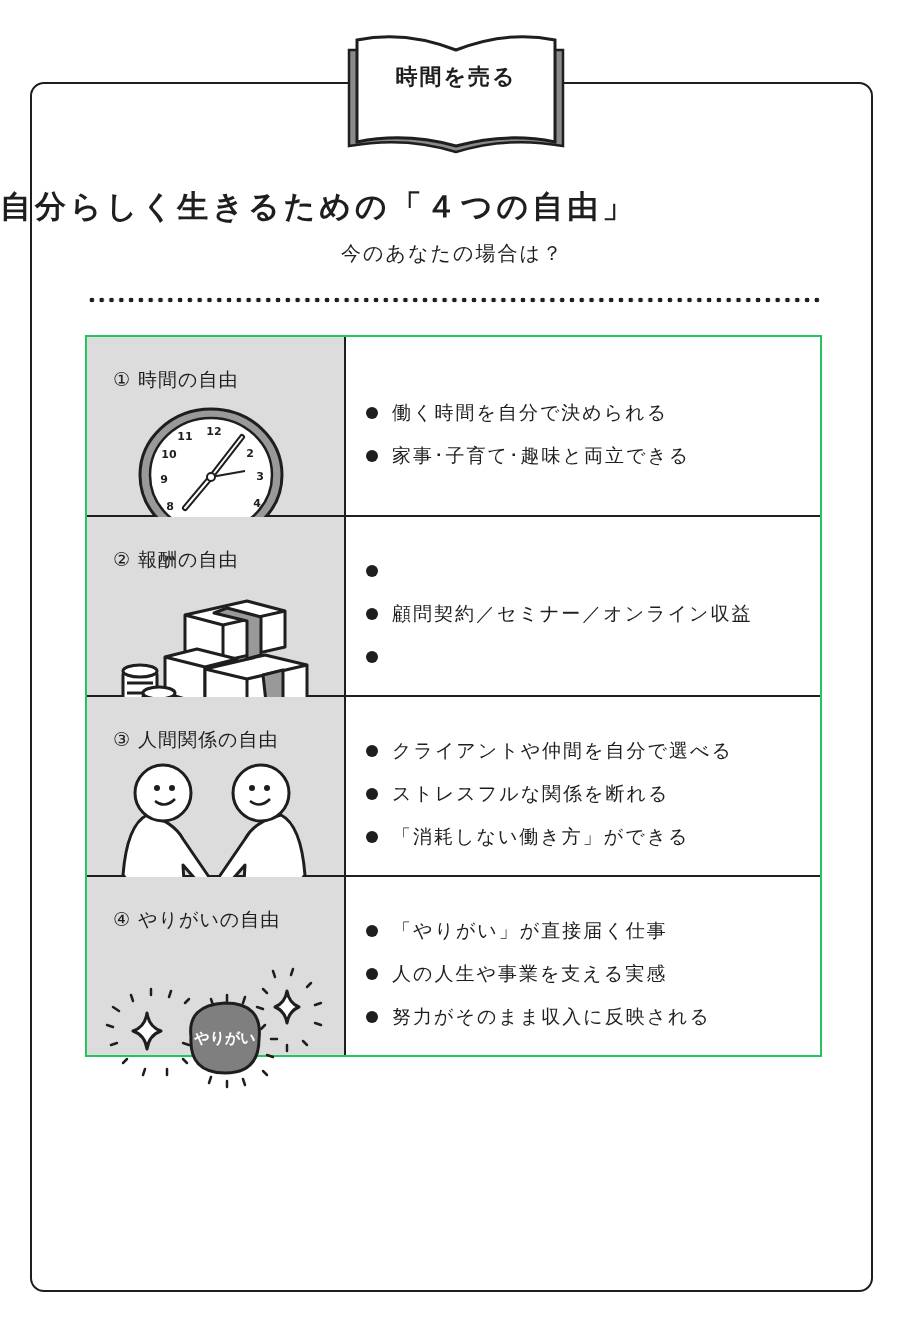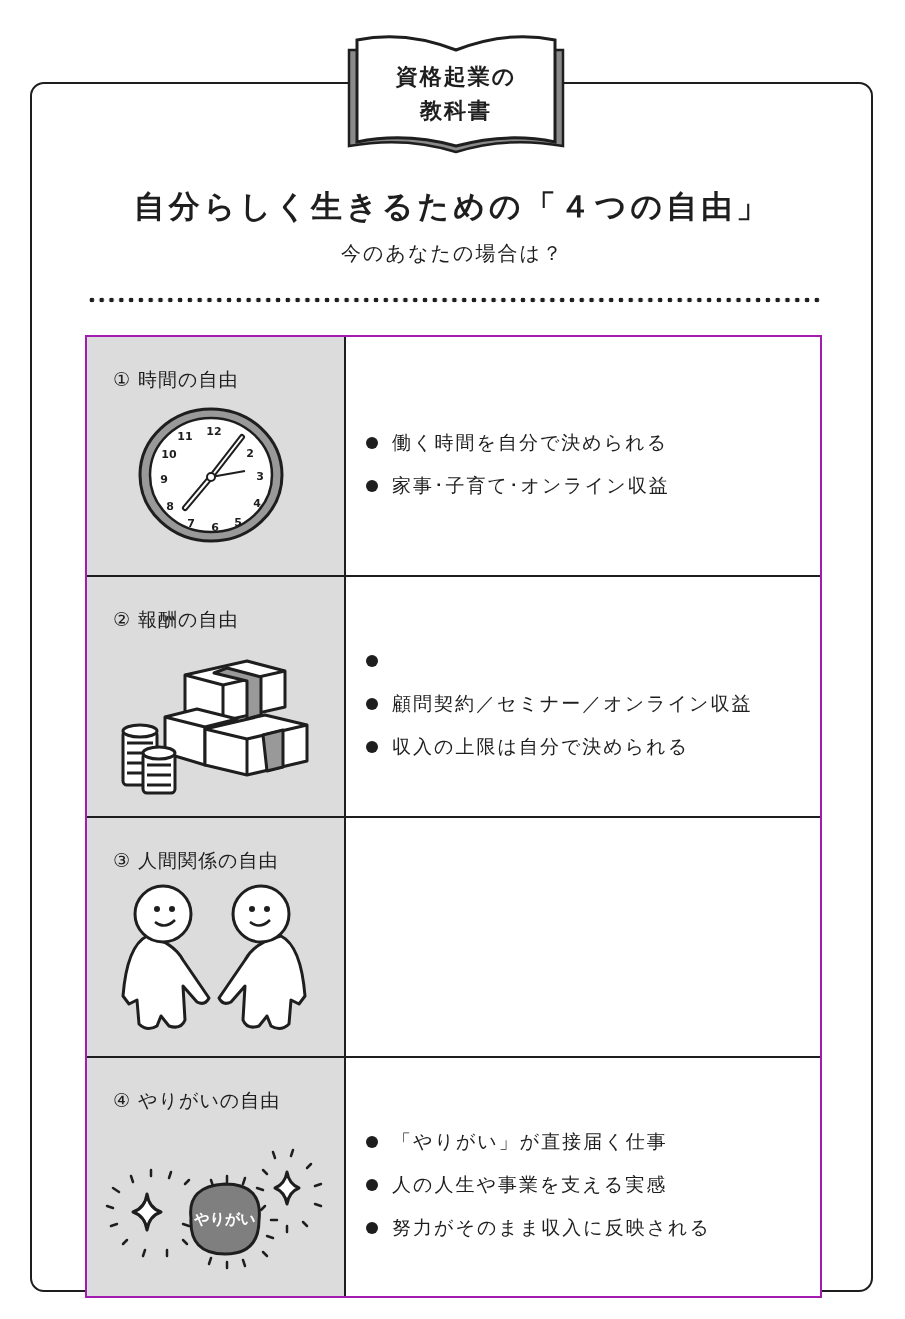--- a/index.html
+++ b/index.html
@@ -13,35 +13,35 @@
   }
   .book { position: absolute; left: 345px; top: 28px; width: 222px; height: 132px; }
   .book svg { position: absolute; left: 0; top: 0; }
   .book-title {
     position: absolute; left: 0; width: 222px; text-align: center;
     font-size: 22px; font-weight: bold; letter-spacing: 2px; line-height: 34px; color: #1e1e1e;
   }
   .book-title.l1 { top: 32px; }
   .book-title.l2 { top: 66px; }
   .title {
-    position: absolute; left: 0; width: 905px; top: 186px; text-align: center;
+    position: absolute; left: 0; width: 905px; top: 186px; 
     font-size: 31px; font-weight: bold; letter-spacing: 4px; color: #1e1e1e;
   }
   .subtitle {
     position: absolute; left: 0; width: 905px; top: 240px; text-align: center;
     font-size: 20px; font-weight: normal; letter-spacing: 2px; color: #1e1e1e;
   }
   .dots {
     position: absolute; left: 87px; top: 297px; width: 735px; height: 6px;
     background-image: radial-gradient(circle, #1e1e1e 2.2px, transparent 2.6px);
     background-size: 9.8px 6px; background-repeat: repeat-x;
   }
   .table {
-    position: absolute; left: 85px; top: 335px; width: 737px; height: 963px;
-    border: 2px solid #a21caf; box-sizing: border-box; display: flex; flex-direction: column;
+    position: absolute; left: 85px; top: 335px; width: 737px; height: 722px;
+    border: 2px solid #22c55e; box-sizing: border-box; display: flex; flex-direction: column;
   }
   .row { flex: 1; display: flex; border-bottom: 2px solid #1e1e1e; }
   .row:last-child { border-bottom: none; }
   .cell-left {
     width: 259px; background: #dcdcdc; border-right: 2px solid #1e1e1e;
     position: relative; box-sizing: border-box;
   }
   .cell-right { flex: 1; background: #fff; padding: 16px 0 0 16px; display: flex; flex-direction: column; justify-content: center; }
   .heading {
     position: absolute; left: 26px; top: 30px; font-size: 19px; color: #1e1e1e; letter-spacing: 1px;
@@ -53,22 +53,21 @@
 </head>
 <body>
 
 <div class="frame"></div>
 
 <div class="book">
   <svg width="222" height="132" viewBox="0 0 222 132">
     <path d="M4 22 L4 118 Q60 108 111 124 Q162 108 218 118 L218 22 Z" fill="#8a8a8a" stroke="#1e1e1e" stroke-width="2.5"></path>
     <path d="M12 12 Q60 2 111 22 Q162 2 210 12 L210 114 Q162 104 111 118 Q60 104 12 114 Z" fill="#ffffff" stroke="#1e1e1e" stroke-width="3"></path>
   </svg>
-  <div class="book-title l1">資格起業の</div>
-  <div class="book-title l2">教科書</div>
+  <div class="book-title l1">時間を売る</div>
 </div>
 
 <div class="title">自分らしく生きるための「４つの自由」</div>
 <div class="subtitle">今のあなたの場合は？</div>
 <div class="dots"></div>
 
 <div class="table">
 
   <div class="row">
     <div class="cell-left">
@@ -97,21 +96,21 @@
         <circle cx="124" cy="82" r="4" fill="#fff" stroke="#1e1e1e" stroke-width="2"></circle>
       </svg>
     </div>
     <div class="cell-right">
       <div class="bullet-row">
           <span class="bullet"></span>
           <span>働く時間を自分で決められる</span>
         </div>
       <div class="bullet-row">
           <span class="bullet"></span>
-          <span>家事･子育て･オンライン収益</span>
+          <span>家事･子育て･趣味と両立できる</span>
         </div>
     </div>
   </div>
 
   <div class="row">
     <div class="cell-left">
       <div class="heading">② 報酬の自由</div>
       <svg class="illus" viewBox="0 0 257 160">
         <g stroke="#1e1e1e" stroke-width="3" fill="#fff" stroke-linejoin="round">
 
@@ -145,21 +144,20 @@
     <div class="cell-right">
       <div class="bullet-row">
           <span class="bullet"></span>
         </div>
       <div class="bullet-row">
           <span class="bullet"></span>
           <span>顧問契約／セミナー／オンライン収益</span>
         </div>
       <div class="bullet-row">
           <span class="bullet"></span>
-          <span>収入の上限は自分で決められる</span>
         </div>
     </div>
   </div>
 
   <div class="row">
     <div class="cell-left">
       <div class="heading">③ 人間関係の自由</div>
       <svg class="illus" viewBox="0 0 257 160">
         <g stroke="#1e1e1e" stroke-width="3" fill="#fff" stroke-linejoin="round">
           <path d="M60 60 Q40 70 36 120 L42 128 L50 124 L52 148 Q60 156 70 150 L74 140 L82 150 Q94 154 98 144 L96 110 L110 126 Q118 130 122 122 L96 84 Q86 66 60 60 Z"></path>
@@ -169,20 +167,34 @@
         </g>
         <g fill="#1e1e1e">
           <circle cx="70" cy="33" r="3"></circle>
             <circle cx="85" cy="33" r="3"></circle>
           <circle cx="165" cy="33" r="3"></circle>
             <circle cx="180" cy="33" r="3"></circle>
         </g>
         <path d="M68 46 Q78 54 88 44" fill="none" stroke="#1e1e1e" stroke-width="2.5"></path>
         <path d="M163 46 Q173 54 183 44" fill="none" stroke="#1e1e1e" stroke-width="2.5"></path>
       </svg>
+    </div>
+    <div class="cell-right">
+      <div class="bullet-row">
+          <span class="bullet"></span>
+          <span>クライアントや仲間を自分で選べる</span>
+        </div>
+      <div class="bullet-row">
+          <span class="bullet"></span>
+          <span>ストレスフルな関係を断れる</span>
+        </div>
+      <div class="bullet-row">
+          <span class="bullet"></span>
+          <span>「消耗しない働き方」ができる</span>
+        </div>
     </div>
   </div>
 
   <div class="row">
     <div class="cell-left">
       <div class="heading">④ やりがいの自由</div>
       <svg class="illus" viewBox="0 0 257 160">
         <g stroke="#1e1e1e" stroke-width="2.5" stroke-linecap="round">
           <line x1="20" y1="90" x2="26" y2="92"></line>
             <line x1="24" y1="110" x2="30" y2="108"></line>

